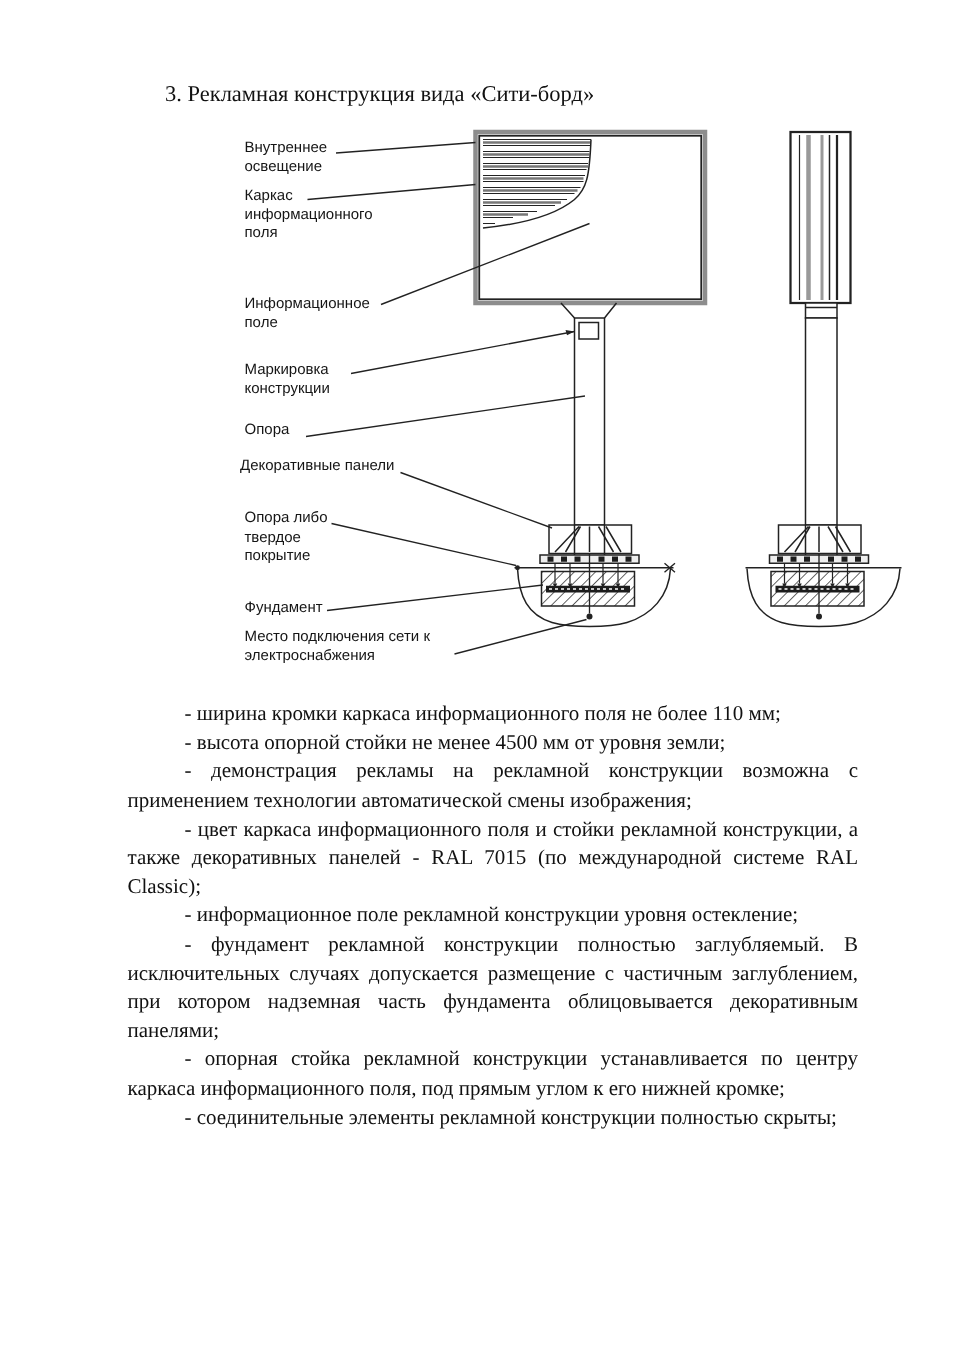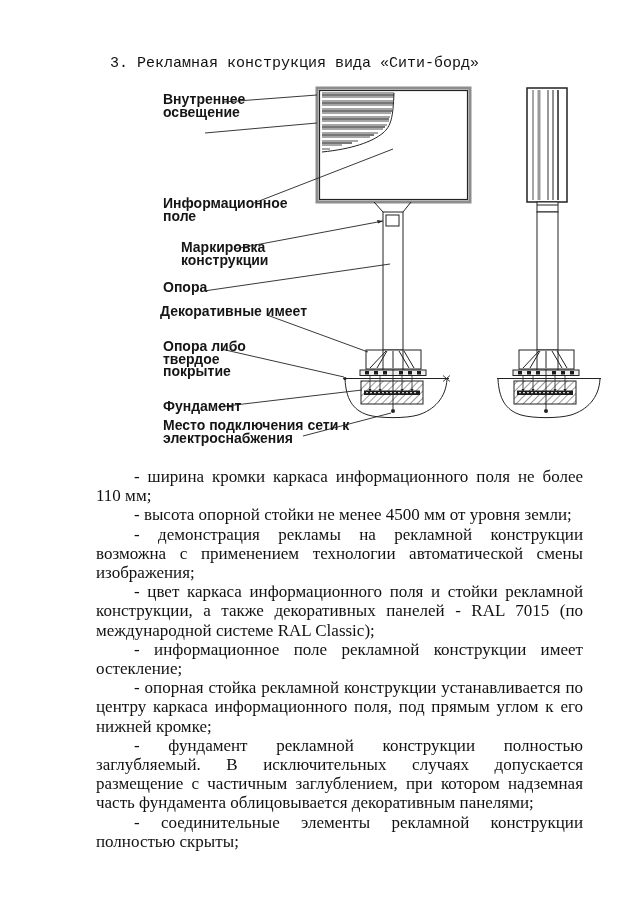--- a/index.html
+++ b/index.html
@@ -2,31 +2,31 @@
 <html><head>
 <meta charset="utf-8">
 <style>
   html,body{margin:0;padding:0;}
   body{
     width:640px;height:905px;background:#ffffff;position:relative;
     font-family:"Liberation Serif",serif;color:#111;overflow:hidden;
   }
   .page{position:absolute;inset:0;}
   .doc-title{
-    position:absolute;left:110px;top:55px;font-size:15px;white-space:nowrap;font-family:Liberation Mono, monospace;
+    position:absolute;left:110px;top:55px;font-size:15px;white-space:nowrap;
   }
   .diagram-svg{position:absolute;left:0;top:0;z-index:1;}
   .dlabel{
     position:absolute;z-index:2;
-    font-family:"Liberation Sans",sans-serif;font-size:14px;line-height:12.5px;
-    font-weight:bold;color:#151515;white-space:pre-line;
+    font-family:"Liberation Sans",sans-serif;font-size:10px;line-height:12.5px;
+    font-weight:normal;color:#151515;white-space:pre-line;
   }
   .text-block{
-    position:absolute;left:96px;top:467px;width:487px;z-index:2;
-    font-size:17px;line-height:19.2px;text-align:justify;
+    position:absolute;left:85px;top:467px;width:487px;z-index:2;
+    font-size:14px;line-height:19.2px;text-align:justify;
   }
   .text-block p{margin:0;text-indent:38px;}
 </style>
 </head>
 <body>
 
 <div class="page">
 
   <div class="doc-title">3. Рекламная конструкция вида «Сити-борд»</div>
 
@@ -158,37 +158,40 @@
       <line x1="204" y1="291" x2="390" y2="264"></line>
       <line x1="267" y1="315" x2="368" y2="352"></line>
       <line x1="221" y1="349" x2="344" y2="377"></line>
       <line x1="218" y1="407" x2="362" y2="390"></line>
       <line x1="303" y1="436" x2="391" y2="413"></line>
     </g>
   </svg>
 
   <div class="dlabel" style="left:163px;top:93px">Внутреннее
 освещение</div>
+  <div class="dlabel" style="left:163px;top:125px">Каркас
+информационного
+поля</div>
   <div class="dlabel" style="left:163px;top:197px">Информационное
 поле</div>
-  <div class="dlabel" style="left:181px;top:241px">Маркировка
+  <div class="dlabel" style="left:163px;top:241px">Маркировка
 конструкции</div>
   <div class="dlabel" style="left:163px;top:281px">Опора</div>
-  <div class="dlabel" style="left:160px;top:305px">Декоративные имеет</div>
+  <div class="dlabel" style="left:160px;top:305px">Декоративные панели</div>
   <div class="dlabel" style="left:163px;top:340px">Опора либо
 твердое
 покрытие</div>
   <div class="dlabel" style="left:163px;top:400px">Фундамент</div>
   <div class="dlabel" style="left:163px;top:419px">Место подключения сети к
 электроснабжения</div>
 
   <div class="text-block">
     <p>- ширина кромки каркаса информационного поля не более 110 мм;</p>
     <p>- высота опорной стойки не менее 4500 мм от уровня земли;</p>
     <p>- демонстрация рекламы на рекламной конструкции возможна с применением технологии автоматической смены изображения;</p>
     <p>- цвет каркаса информационного поля и стойки рекламной конструкции, а также декоративных панелей - RAL 7015 (по международной системе RAL Classic);</p>
-    <p>- информационное поле рекламной конструкции имеет остекление;</p>
+    <p>- информационное поле рекламной конструкции уровня остекление;</p>
+    <p>- фундамент рекламной конструкции полностью заглубляемый. В исключительных случаях допускается размещение с частичным заглублением, при котором надземная часть фундамента облицовывается декоративным панелями;</p>
     <p>- опорная стойка рекламной конструкции устанавливается по центру каркаса информационного поля, под прямым углом к его нижней кромке;</p>
-    <p>- фундамент рекламной конструкции полностью заглубляемый. В исключительных случаях допускается размещение с частичным заглублением, при котором надземная часть фундамента облицовывается декоративным панелями;</p>
     <p>- соединительные элементы рекламной конструкции полностью скрыты;</p>
   </div>
 
 </div>
 
 </body></html>

